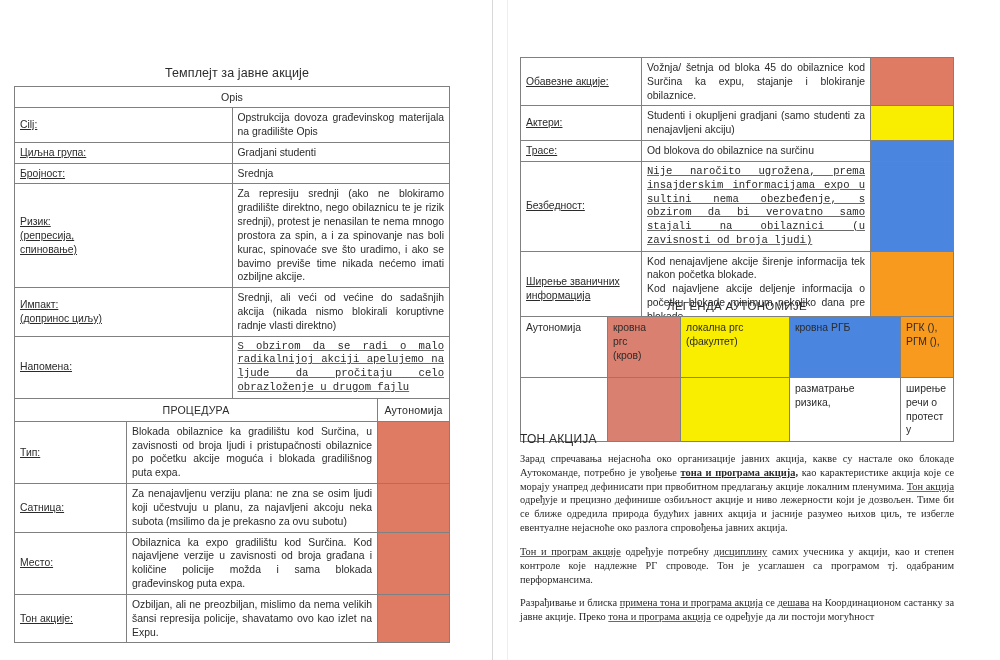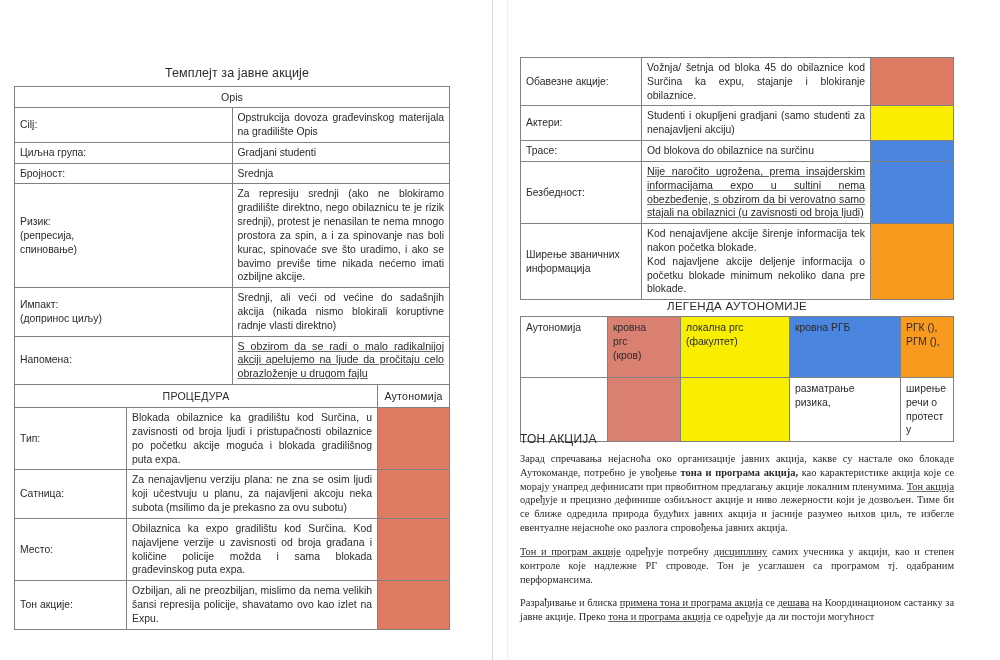--- a/index.html
+++ b/index.html
@@ -68,23 +68,23 @@
     color: #2b2b2b;
   }
   table.doc td {
     border: 1px solid #808080;
     padding: 3px 5px;
     vertical-align: middle;
     word-wrap: break-word;
   }
   td.just     { text-align: justify; text-align-last: left; }
   td.top      { vertical-align: top; }
-  td.label    { vertical-align: middle; }
+  td.label    { vertical-align: middle; text-decoration: underline; }
   .serif-note {
-    font-family: Liberation Sans, sans-serif;
+    font-family: Liberation Mono, monospace;
     font-size: 10.6px;
     text-decoration: underline;
     text-decoration-color: #6a6a6a;
     text-align: justify;
     text-align-last: left;
     line-height: 1.3;
   }
 
   
   .fill-salmon  { background: #e07b63; }
@@ -140,21 +140,21 @@
   .tone-para {
     font-family: "Liberation Serif", serif;
     font-size: 10.4px;
     line-height: 1.33;
     text-align: justify;
     text-align-last: left;
     color: #2b2b2b;
     margin: 0 0 10px 0;
   }
   .u { text-decoration: underline; text-decoration-color: #6a6a6a; }
-  .ub { font-weight: bold; }
+  .ub { text-decoration: underline; font-weight: bold; }
 </style>
 </head>
 <body>
 
 <div class="page-wrap">
 
   <div class="page page-left">
 
     <div id="left-title" class="doc-title">Темплејт за јавне акције</div>
 

